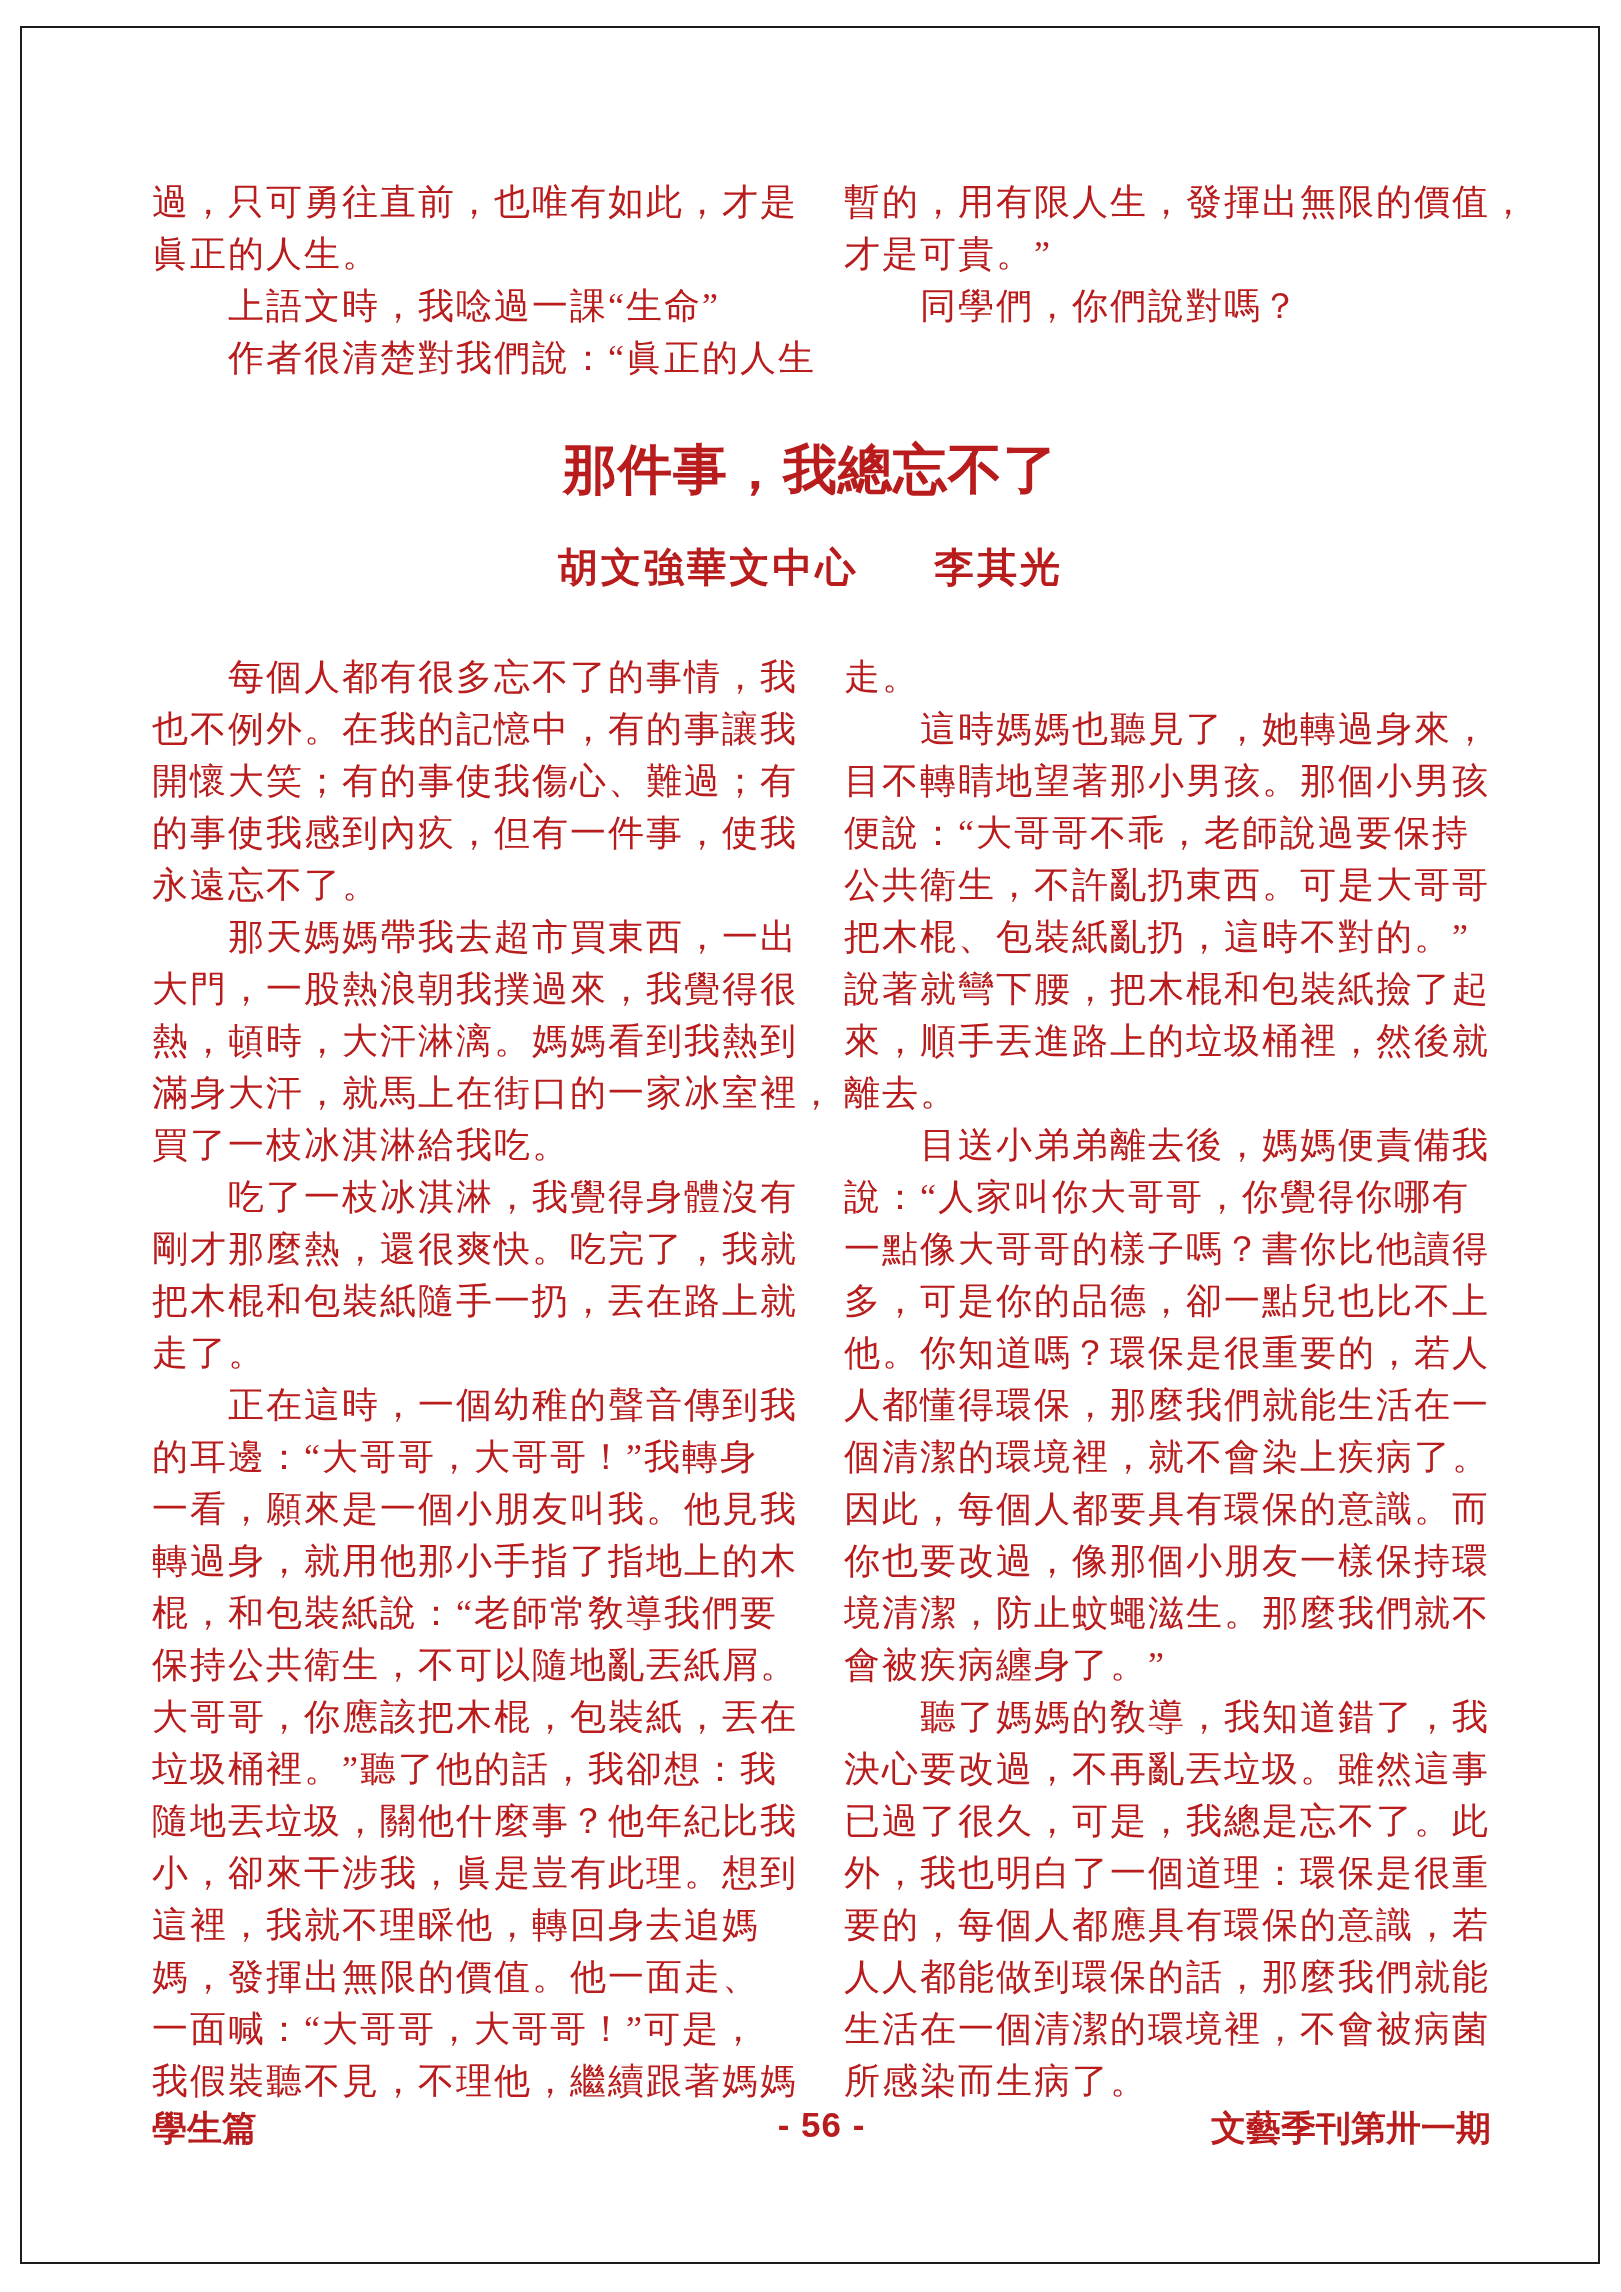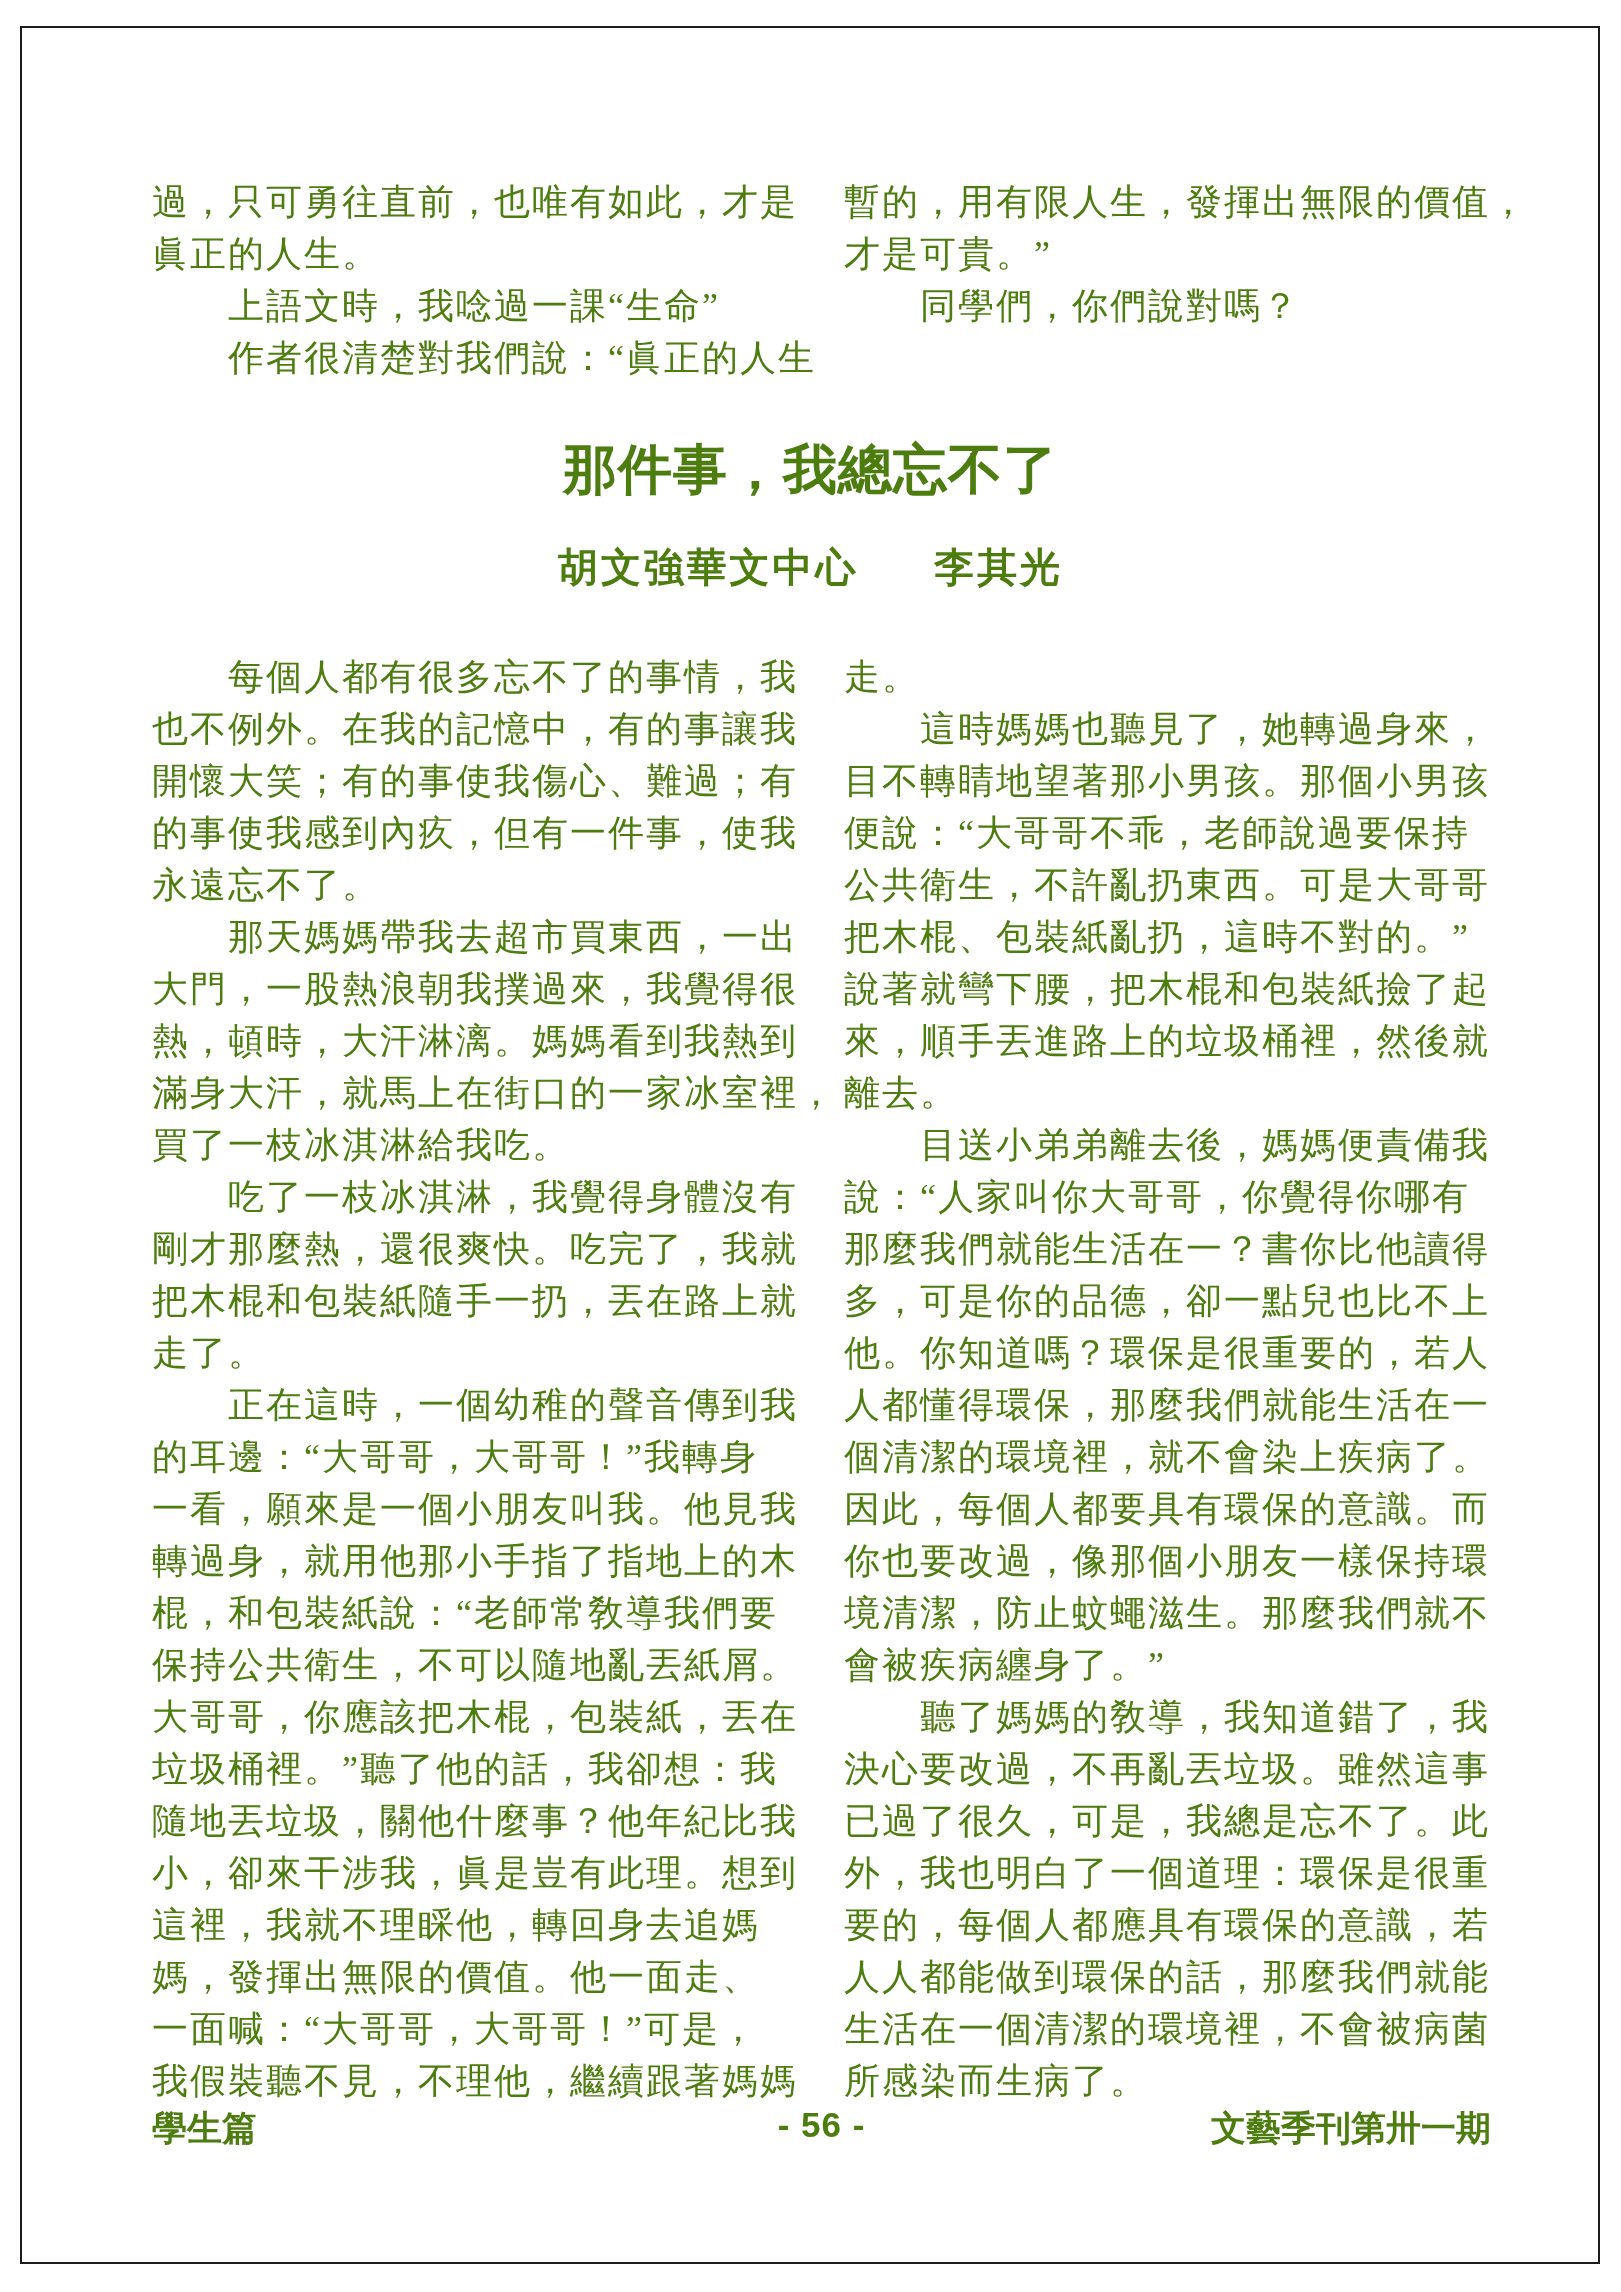--- a/index.html
+++ b/index.html
@@ -3,21 +3,21 @@
 <meta charset="utf-8">
 <style>
   * { margin: 0; padding: 0; box-sizing: border-box; }
   html, body { background: #888; }
   .page {
     position: relative;
     width: 1621px;
     height: 2293px;
     margin: 0 auto;
     background: #ffffff;
-    color: #4d7c0f;
+    color: #b91c1c;
     font-family: "Liberation Serif", serif;
     overflow: hidden;
   }
   .border-frame {
     position: absolute;
     left: 19.6px; top: 25.5px; right: 20.6px; bottom: 29px;
     border: 2px solid #1c1c1c;
     pointer-events: none;
   }
   
@@ -140,21 +140,21 @@
         <div class="line">　　這時媽媽也聽見了，她轉過身來，</div>
         <div class="line">目不轉睛地望著那小男孩。那個小男孩</div>
         <div class="line">便說：“大哥哥不乖，老師說過要保持</div>
         <div class="line">公共衛生，不許亂扔東西。可是大哥哥</div>
         <div class="line">把木棍、包裝紙亂扔，這時不對的。”</div>
         <div class="line">說著就彎下腰，把木棍和包裝紙撿了起</div>
         <div class="line">來，順手丟進路上的垃圾桶裡，然後就</div>
         <div class="line">離去。</div>
         <div class="line">　　目送小弟弟離去後，媽媽便責備我</div>
         <div class="line">說：“人家叫你大哥哥，你覺得你哪有</div>
-        <div class="line">那麼我們就能生活在一？書你比他讀得</div>
+        <div class="line">一點像大哥哥的樣子嗎？書你比他讀得</div>
         <div class="line">多，可是你的品德，卻一點兒也比不上</div>
         <div class="line">他。你知道嗎？環保是很重要的，若人</div>
         <div class="line">人都懂得環保，那麼我們就能生活在一</div>
         <div class="line">個清潔的環境裡，就不會染上疾病了。</div>
         <div class="line">因此，每個人都要具有環保的意識。而</div>
         <div class="line">你也要改過，像那個小朋友一樣保持環</div>
         <div class="line">境清潔，防止蚊蠅滋生。那麼我們就不</div>
         <div class="line">會被疾病纏身了。”</div>
         <div class="line">　　聽了媽媽的敎導，我知道錯了，我</div>
         <div class="line">決心要改過，不再亂丟垃圾。雖然這事</div>

